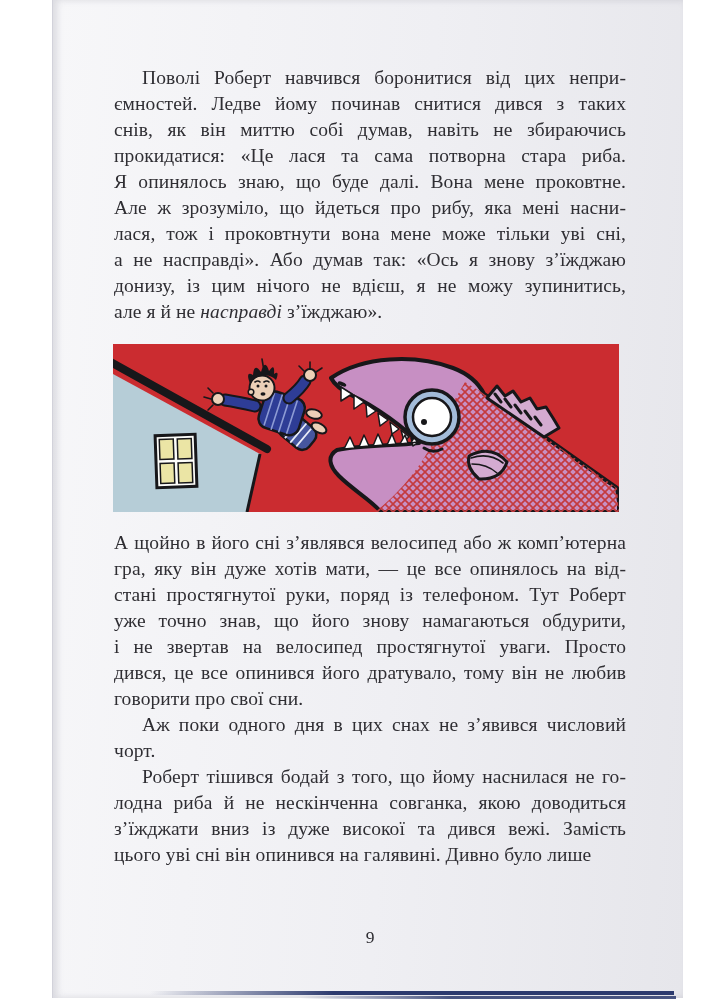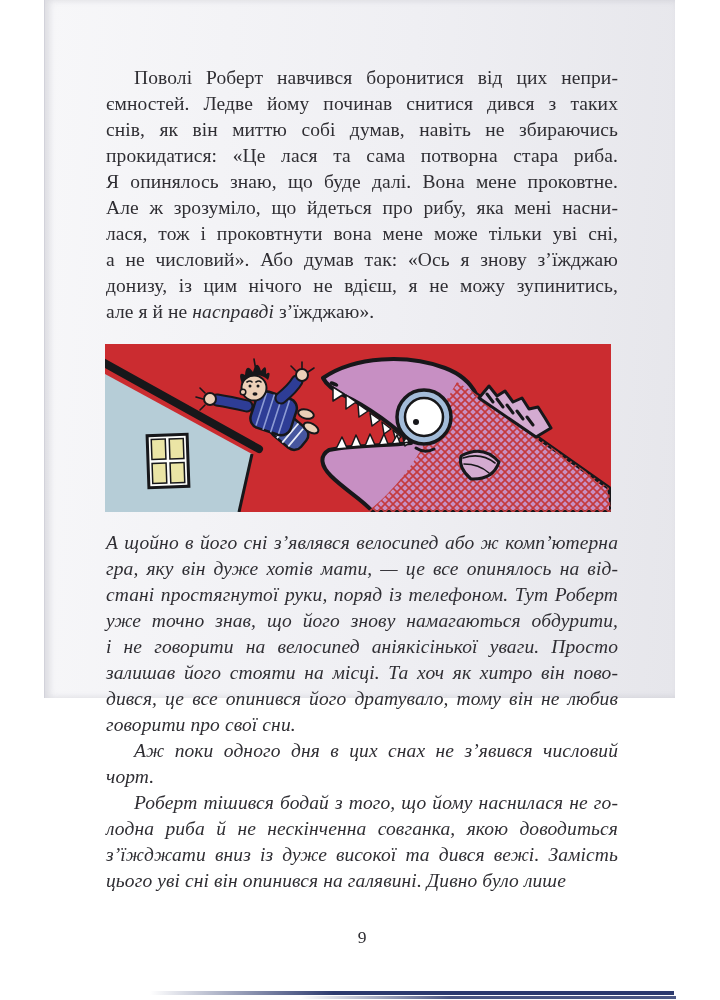--- a/index.html
+++ b/index.html
@@ -1,31 +1,31 @@
 <!DOCTYPE html>
 <html style="--c-bg: #cb2c30; --c-house: #b6cdd7; --c-window: #ebe5a5; --c-fish: #c78fc3; --c-fin: #d4abd1; --c-hatch: #c43a3e; --c-eyering: #a3bcd9; --c-pajamas: #2e3d96; --c-pants: #46569f; --c-skin: #ecd0b8; --c-outline: #17171a; --text-c: #2f2e33; --paper-l: #f7f7f9; --paper-r: #e6e6eb; --c-edge: #2c3a6e;"><head>
 <meta charset="utf-8">
 <style>
   html,body{margin:0;padding:0;}
   body{
     width:720px;height:1000px;background:#ffffff;position:relative;overflow:hidden;
     font-family:"Liberation Serif","DejaVu Serif",serif;
   }
   .paper{
-    position:absolute;left:44px;top:0;width:630px;height:698px;
+    position:absolute;left:52px;top:0;width:630px;height:998px;
     background:linear-gradient(94deg,var(--paper-l,#f7f7f9) 0%,#efeff3 55%,var(--paper-r,#e6e6eb) 100%);
     border-left:1px solid #d2d2da;
     box-shadow:inset 4px 0 7px rgba(90,90,110,0.18);
   }
   .para{
     position:absolute;left:61px;width:512px;
     font-size:19.5px;line-height:26px;color:var(--text-c,#2f2e33);
     letter-spacing:0.1px;
   }
-  .para-block{position:static;font-style:italic;}
+  .para-block{position:static;}
   #para1{top:65px;}
   #lower-text{position:absolute;left:61px;top:530px;width:512px;}
   .line{text-align:justify;text-align-last:justify;}
   .line.last{text-align-last:left;}
   .line.indent{text-indent:28px;}
   .illustration{
     position:absolute;left:60px;top:344px;width:506px;height:168px;
   }
   .illustration svg{display:block;width:100%;height:100%;}
   .pagenum{
@@ -71,21 +71,21 @@
 <div class="paper">
 
   <div class="para" id="para1">
       <div class="line indent">Поволі Роберт навчився боронитися від цих непри-</div>
       <div class="line">ємностей. Ледве йому починав снитися дився з таких</div>
       <div class="line">снів, як він миттю собі думав, навіть не збираючись</div>
       <div class="line">прокидатися: «Це лася та сама потворна стара риба.</div>
       <div class="line">Я опинялось знаю, що буде далі. Вона мене проковтне.</div>
       <div class="line">Але ж зрозуміло, що йдеться про рибу, яка мені насни-</div>
       <div class="line">лася, тож і проковтнути вона мене може тільки уві сні,</div>
-      <div class="line">а не числовий». Або думав так: «Ось я знову з’їжджаю</div>
+      <div class="line">а не насправді». Або думав так: «Ось я знову з’їжджаю</div>
       <div class="line">донизу, із цим нічого не вдієш, я не можу зупинитись,</div>
       <div class="line last">але я й не <i>насправді</i> з’їжджаю».</div>
     </div>
 
   <div class="illustration">
     <svg viewBox="0 0 506 168" preserveAspectRatio="none">
       <defs>
         <pattern id="xh" width="8" height="8" patternUnits="userSpaceOnUse">
           <path d="M0,8 L8,0 M0,0 L8,8" class="f-hatch"></path>
         </pattern>
@@ -189,22 +189,21 @@
       </g>
     </svg>
   </div>
 
   <div id="lower-text">
     <div class="para para-block">
         <div class="line">А щойно в його сні з’являвся велосипед або ж комп’ютерна</div>
         <div class="line">гра, яку він дуже хотів мати, — це все опинялось на від-</div>
         <div class="line">стані простягнутої руки, поряд із телефоном. Тут Роберт</div>
         <div class="line">уже точно знав, що його знову намагаються обдурити,</div>
-        <div class="line">і не говорити на велосипед аніякісінької уваги. Просто</div>
-        <div class="line">залишав його стояти на місці. Та хоч як хитро він пово-</div>
+        <div class="line">і не звертав на велосипед простягнутої уваги. Просто</div>
         <div class="line">дився, це все опинився його дратувало, тому він не любив</div>
         <div class="line last">говорити про свої сни.</div>
       </div>
     <div class="para para-block">
         <div class="line last indent">Аж поки одного дня в цих снах не з’явився числовий чорт.</div>
       </div>
     <div class="para para-block">
         <div class="line indent">Роберт тішився бодай з того, що йому наснилася не го-</div>
         <div class="line">лодна риба й не нескінченна совганка, якою доводиться</div>
         <div class="line">з’їжджати вниз із дуже високої та дився вежі. Замість</div>

